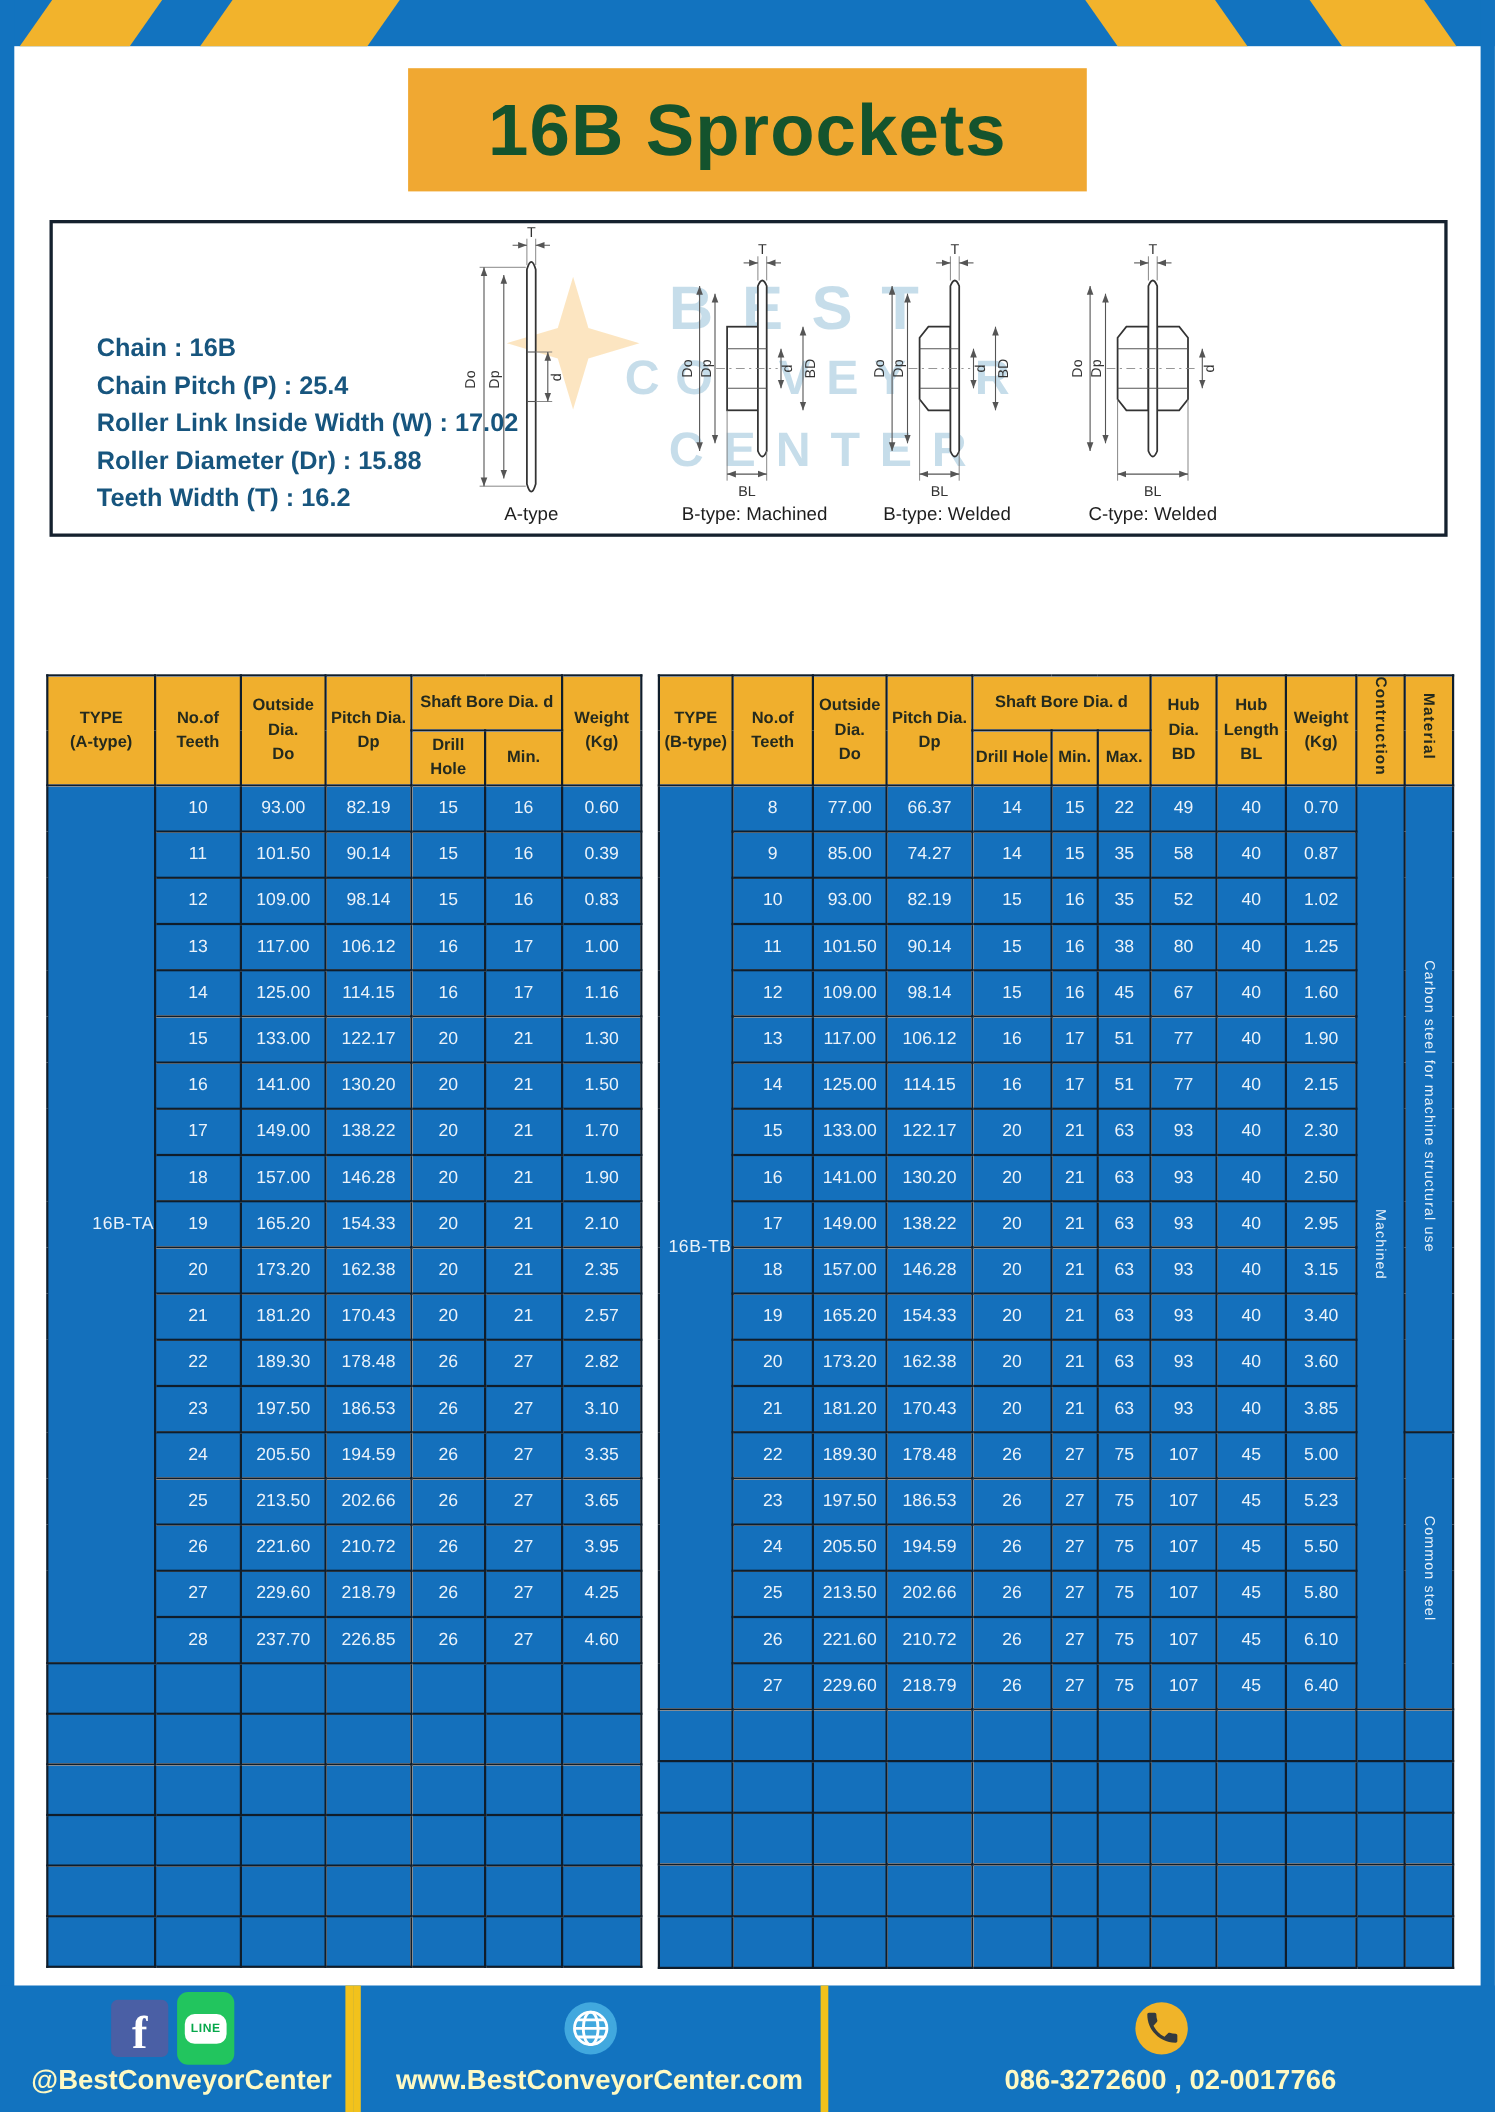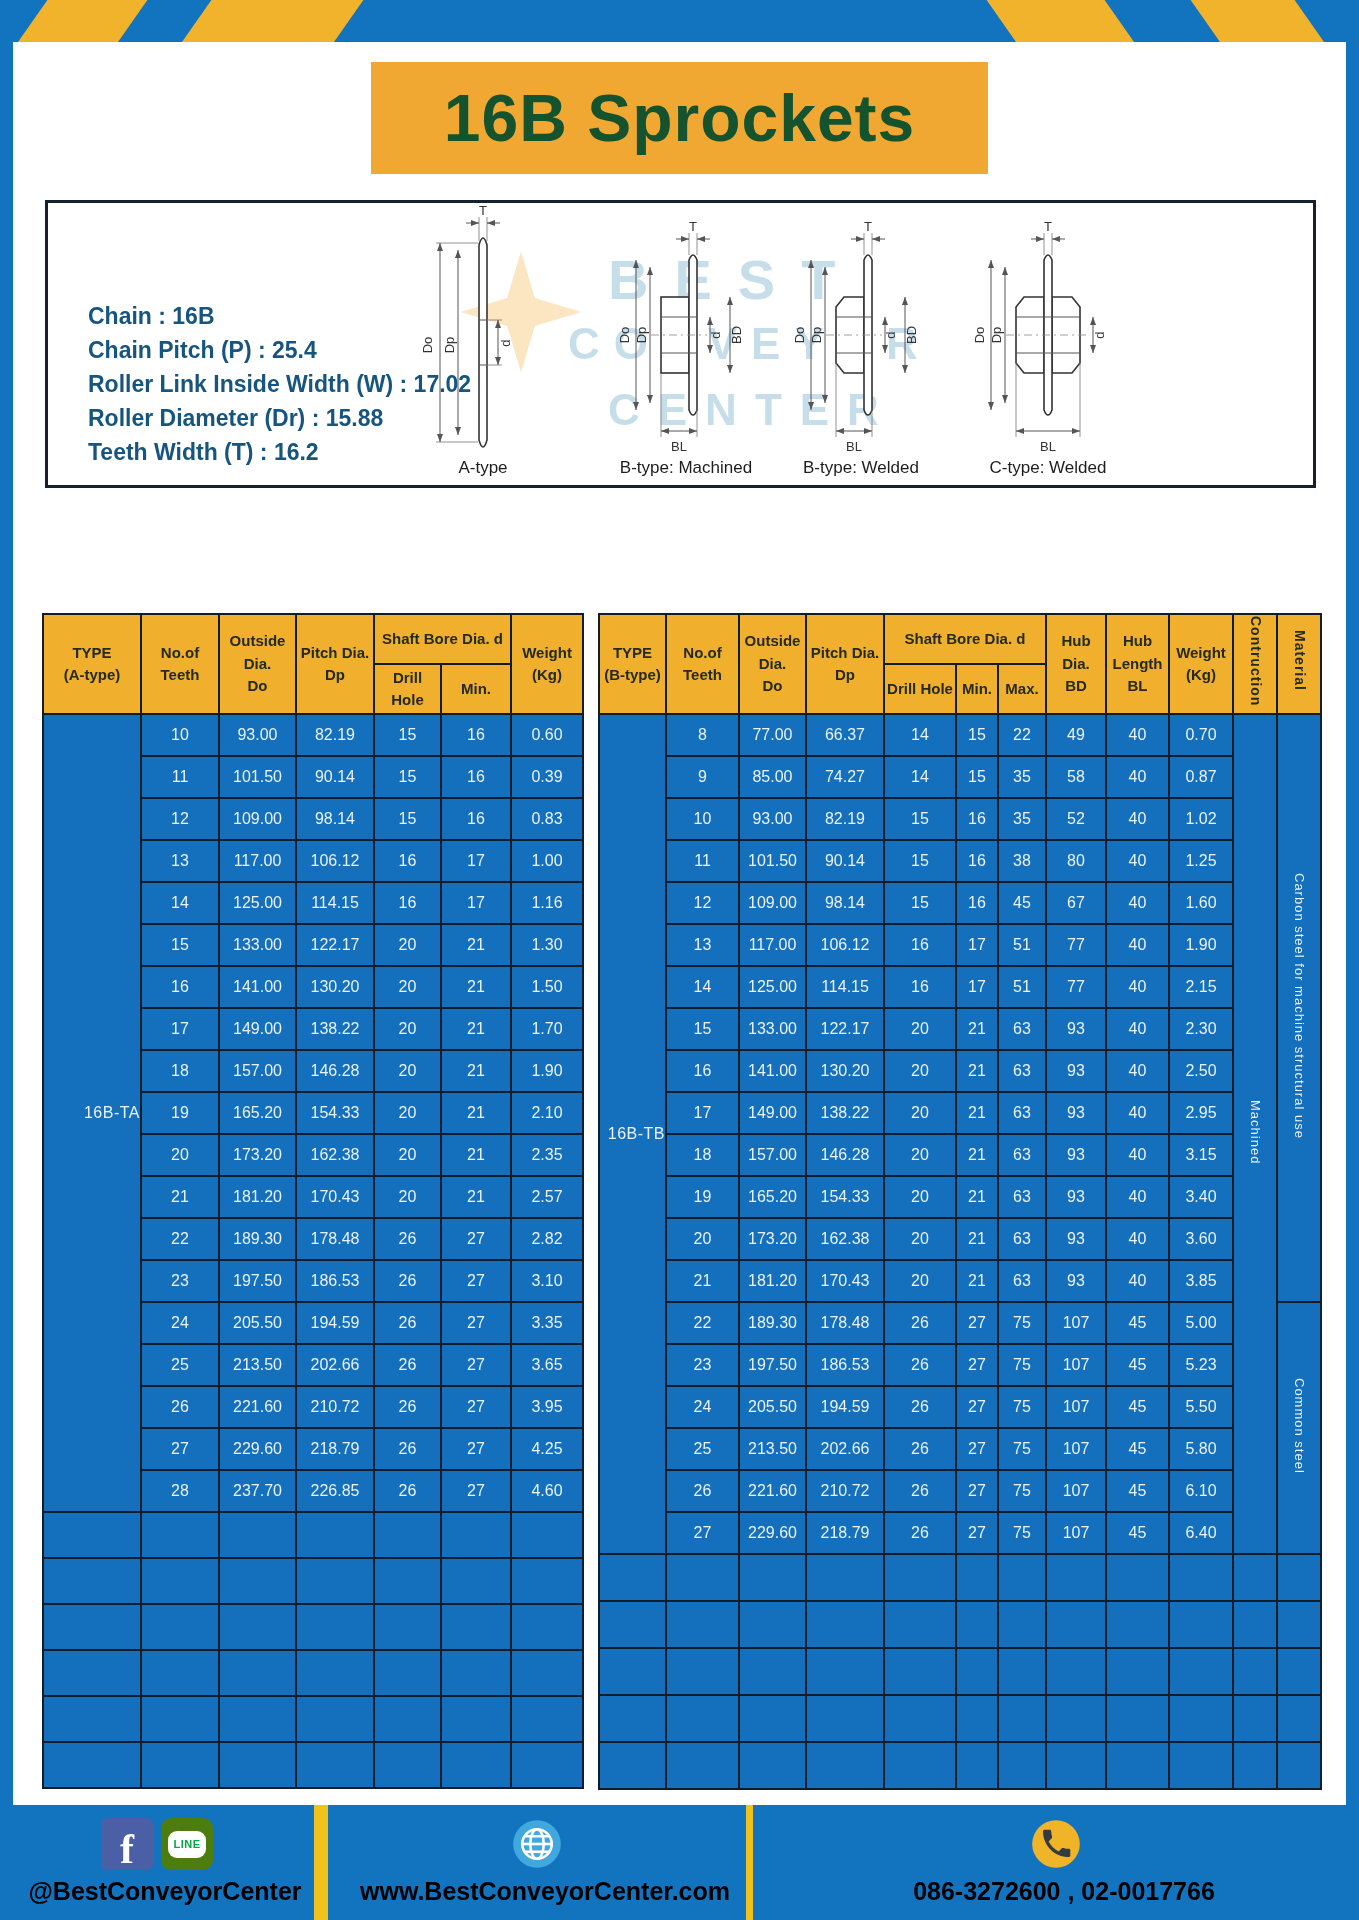--- a/index.html
+++ b/index.html
@@ -50,26 +50,26 @@
   tr.empty-a{height:46px;} tr.empty-b{height:47px;}
   td.type-cell{font-size:16px;letter-spacing:0.5px;text-align:right;}
   .vhead{writing-mode:vertical-rl;display:inline-block;font-size:14px;letter-spacing:1px;}
   .vtext{writing-mode:vertical-rl;display:inline-block;font-size:13px;letter-spacing:1px;line-height:1.1;}
 
   
   .footer{position:absolute;left:0;bottom:0;width:1359px;height:115px;background:#1273BF;
     display:flex;align-items:stretch;z-index:6;}
   .f-sec{display:flex;flex-direction:column;align-items:center;justify-content:flex-start;padding-top:8px;box-sizing:border-box;}
   .f-sec .icons{display:flex;gap:8px;align-items:center;height:62px;}
-  .f-label{color:#000000;font-weight:bold;font-size:25px;margin-top:2px;white-space:nowrap;margin-left:16px;}
+  .f-label{color:#fef9c3;font-weight:bold;font-size:25px;margin-top:2px;white-space:nowrap;margin-left:16px;}
   .f-div{width:7px;background:#F2C21C;}
   .s1{flex:0 0 314px;} .s2{flex:0 0 242px;} .s3{flex:0 0 418px;} .s4{flex:1 1 auto;}
   .fb-icon{width:52px;height:52px;background:#4A5FA5;border-radius:6px;color:#fff;font-weight:bold;
     font-size:42px;display:flex;align-items:flex-end;justify-content:center;line-height:0.95;font-family:"Liberation Serif",serif;}
-  .line-icon{width:52px;height:52px;background:#4d7c0f;border-radius:10px;display:flex;align-items:center;justify-content:center;}
+  .line-icon{width:52px;height:66px;background:#22c55e;border-radius:10px;display:flex;align-items:center;justify-content:center;}
   .line-bubble{width:38px;height:27px;background:#fff;border-radius:9px;display:flex;align-items:center;justify-content:center;
     color:#06A84A;font-size:11px;font-weight:bold;letter-spacing:0.5px;}
 </style>
 </head>
 <body>
 
 <div class="page">
 
   <div class="side-border left"></div>
   <div class="side-border right"></div>

